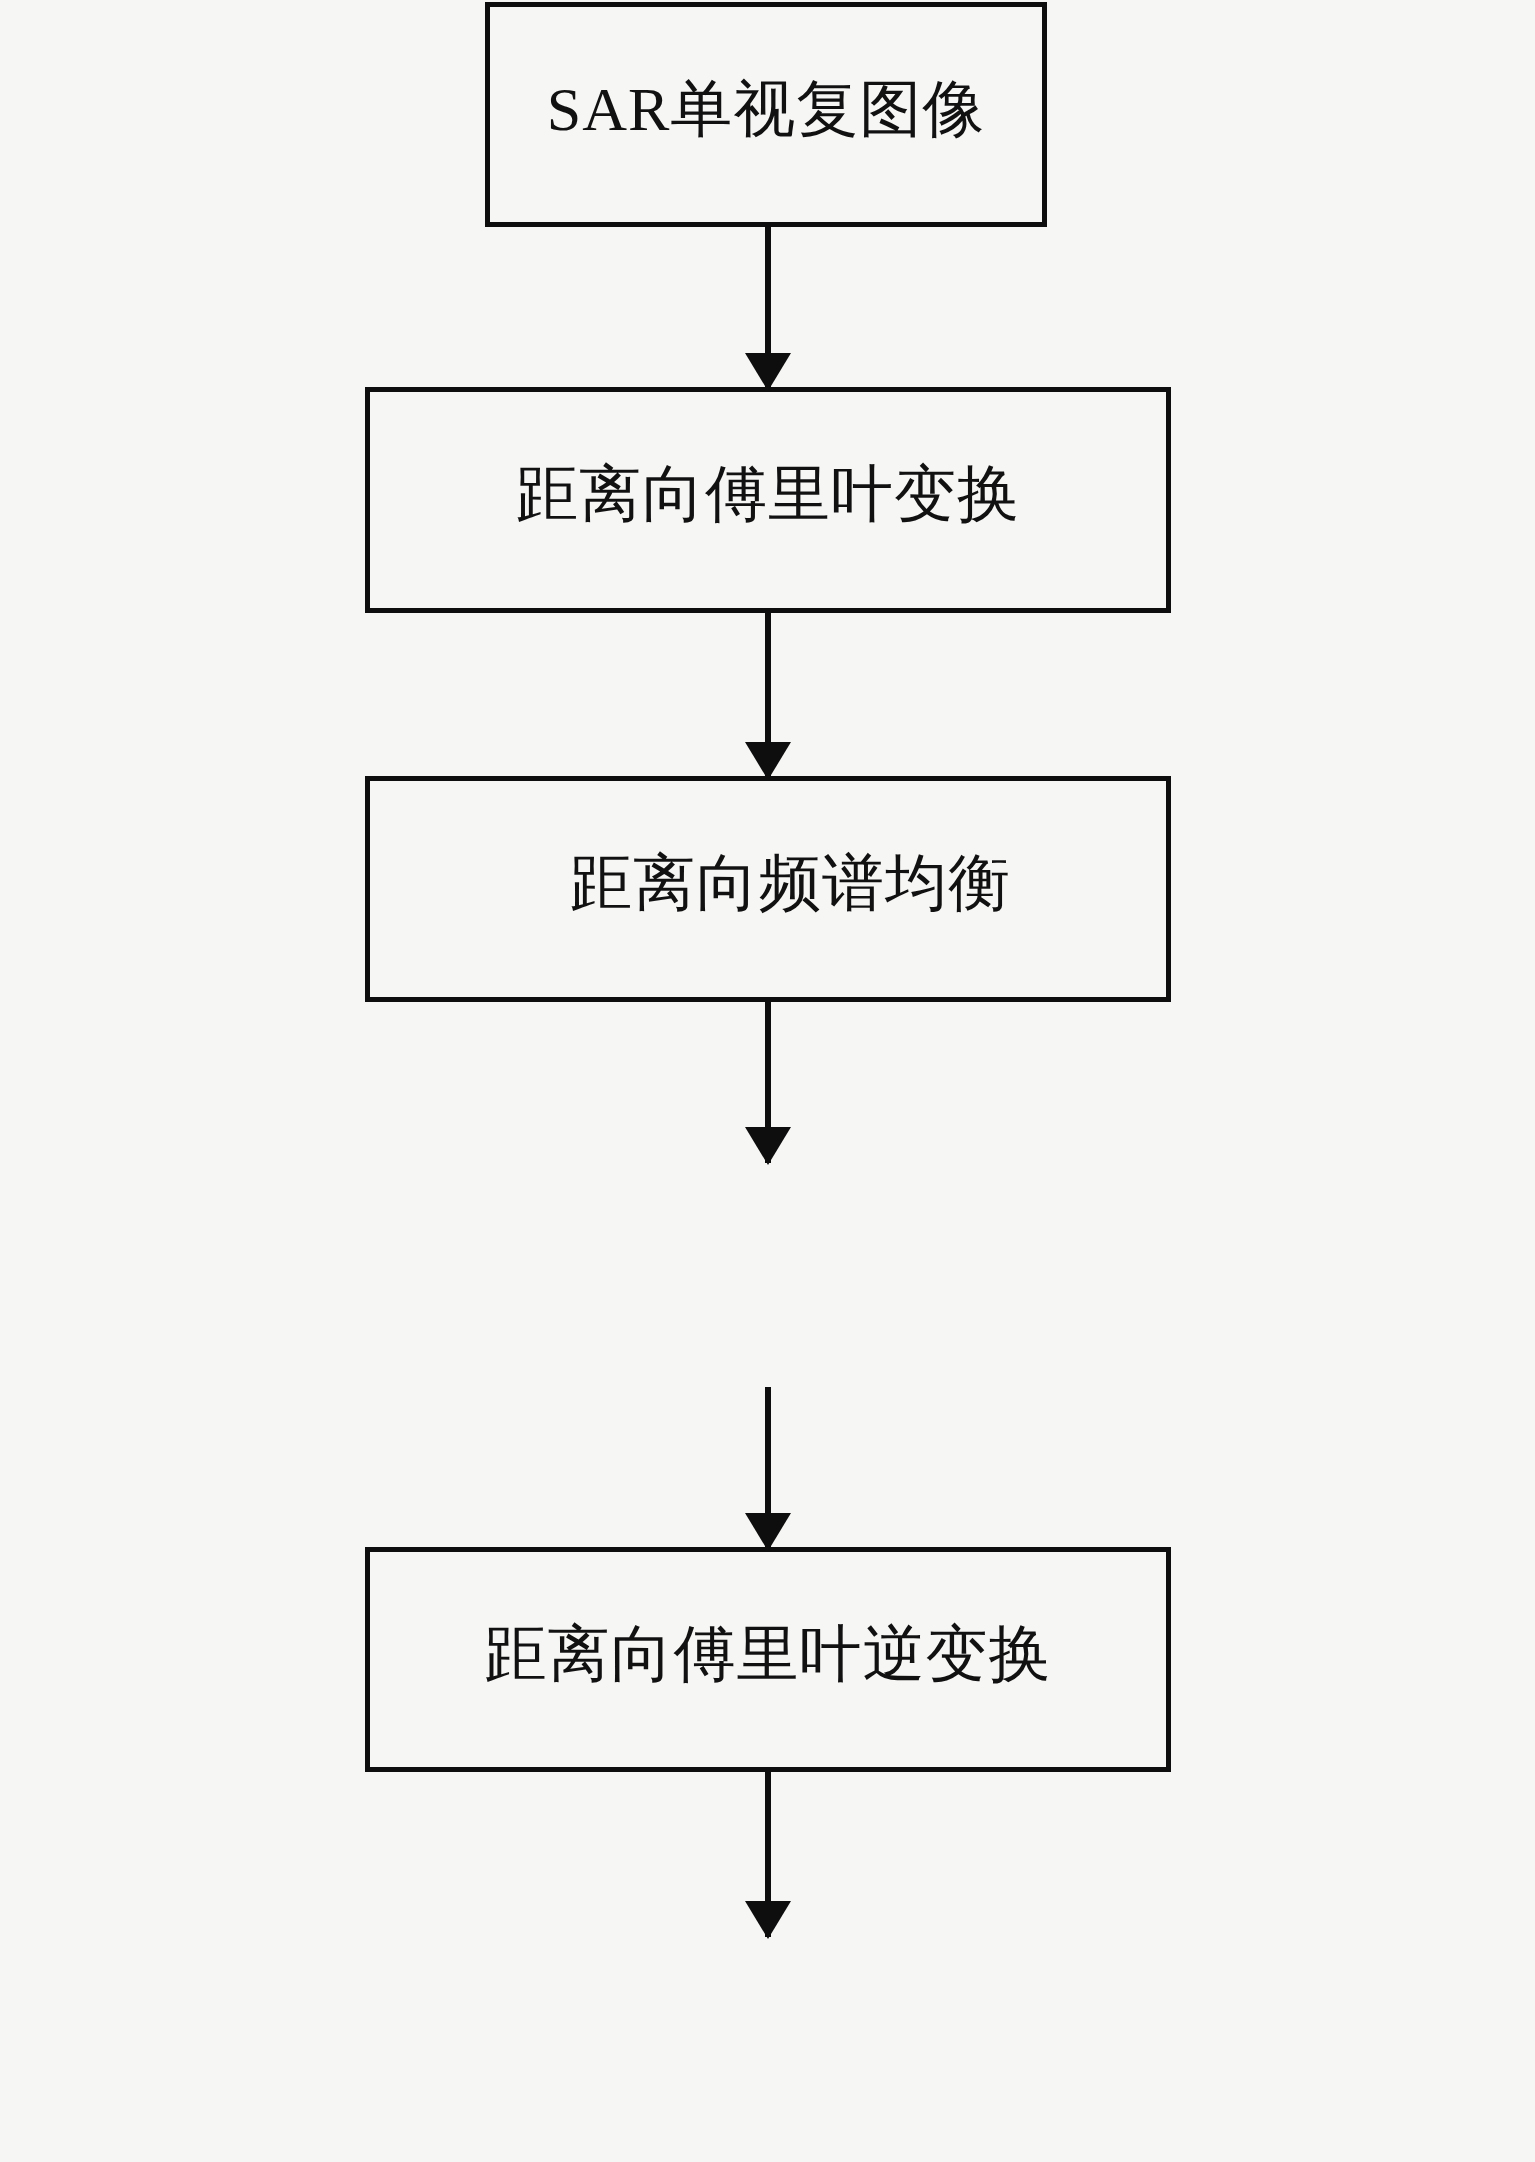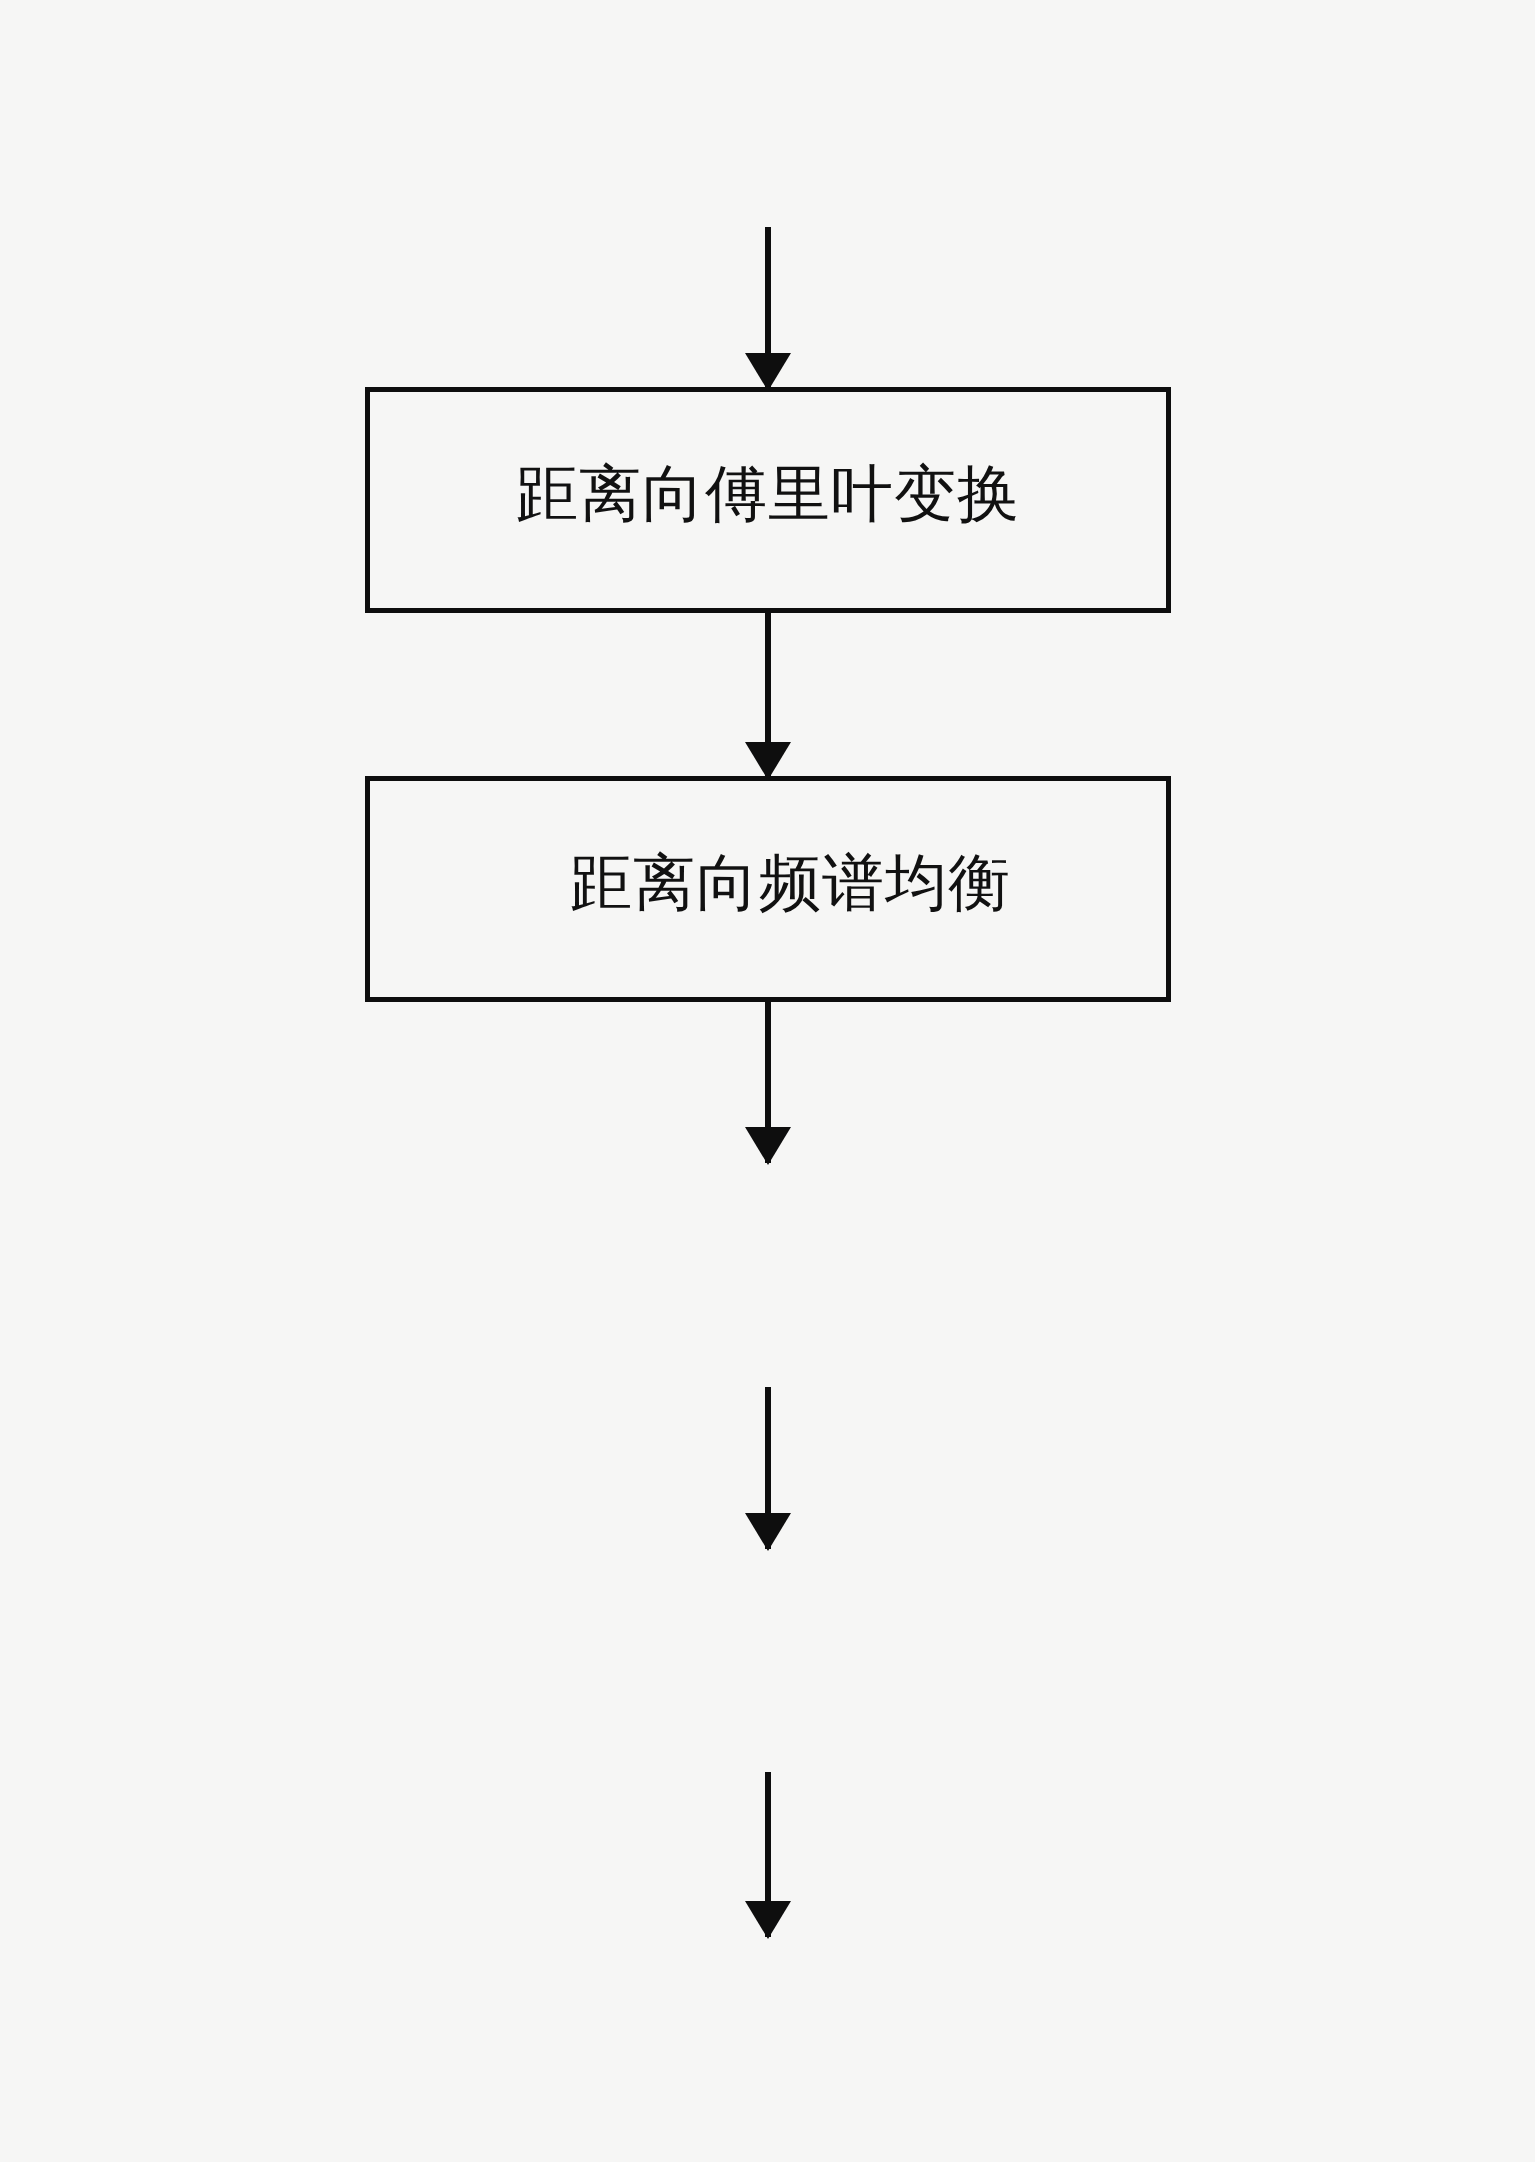--- a/index.html
+++ b/index.html
@@ -65,20 +65,23 @@
   .arrow-2 { top: 613px;  height: 165px; }
   .arrow-3 { top: 1002px; height: 161px; }
   .arrow-4 { top: 1387px; height: 162px; }
   .arrow-5 { top: 1772px; height: 165px; }
 </style>
 </head>
 <body>
 
 <div class="canvas">
 
+  <div class="node node-1">
+    <span class="label">SAR单视复图像</span>
+  </div>
 
   <div class="arrow arrow-1">
     <span class="head"></span>
   </div>
 
   <div class="node node-2">
     <span class="label">距离向傅里叶变换</span>
   </div>
 
   <div class="arrow arrow-2">
@@ -91,19 +94,22 @@
 
   <div class="arrow arrow-3">
     <span class="head"></span>
   </div>
 
 
   <div class="arrow arrow-4">
     <span class="head"></span>
   </div>
 
+  <div class="node node-5">
+    <span class="label">距离向傅里叶逆变换</span>
+  </div>
 
   <div class="arrow arrow-5">
     <span class="head"></span>
   </div>
 
 
 </div>
 
 </body></html>

